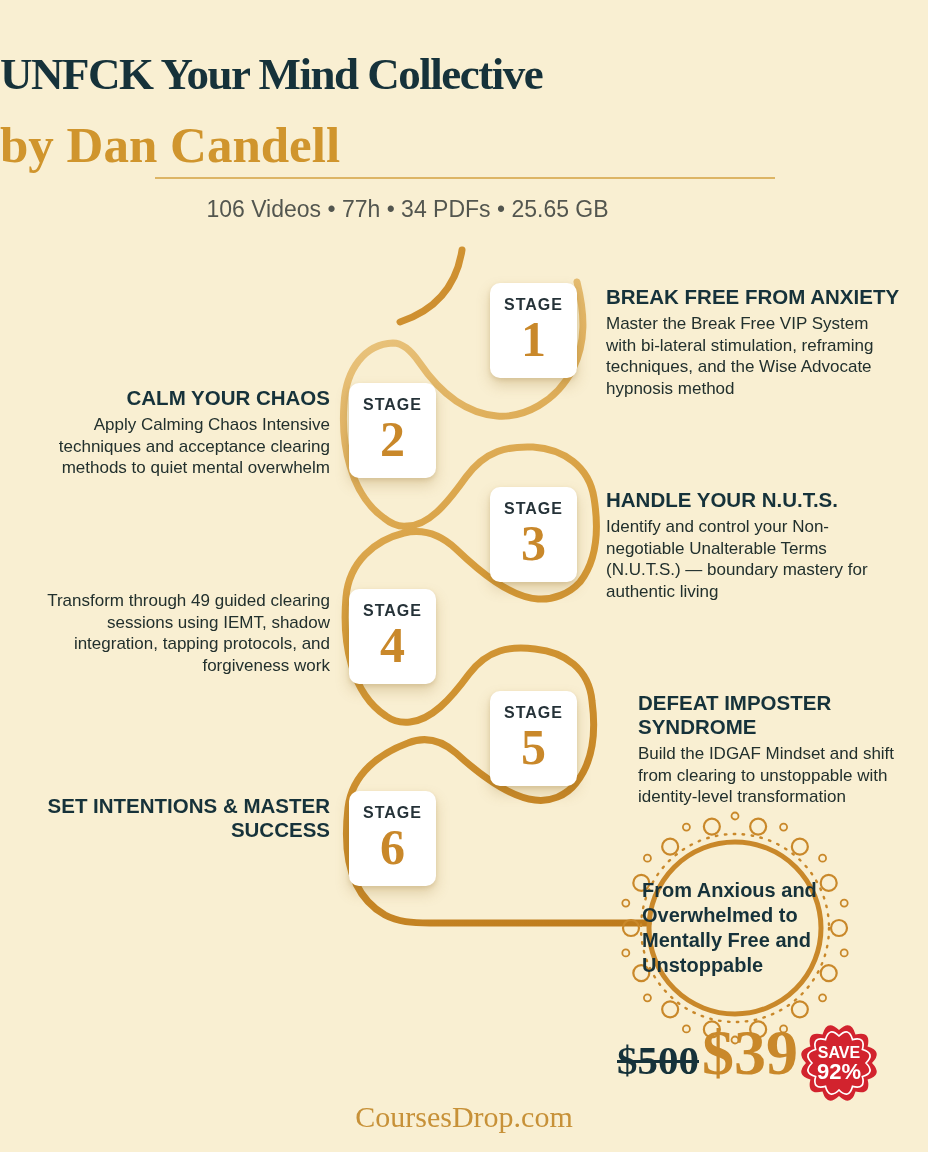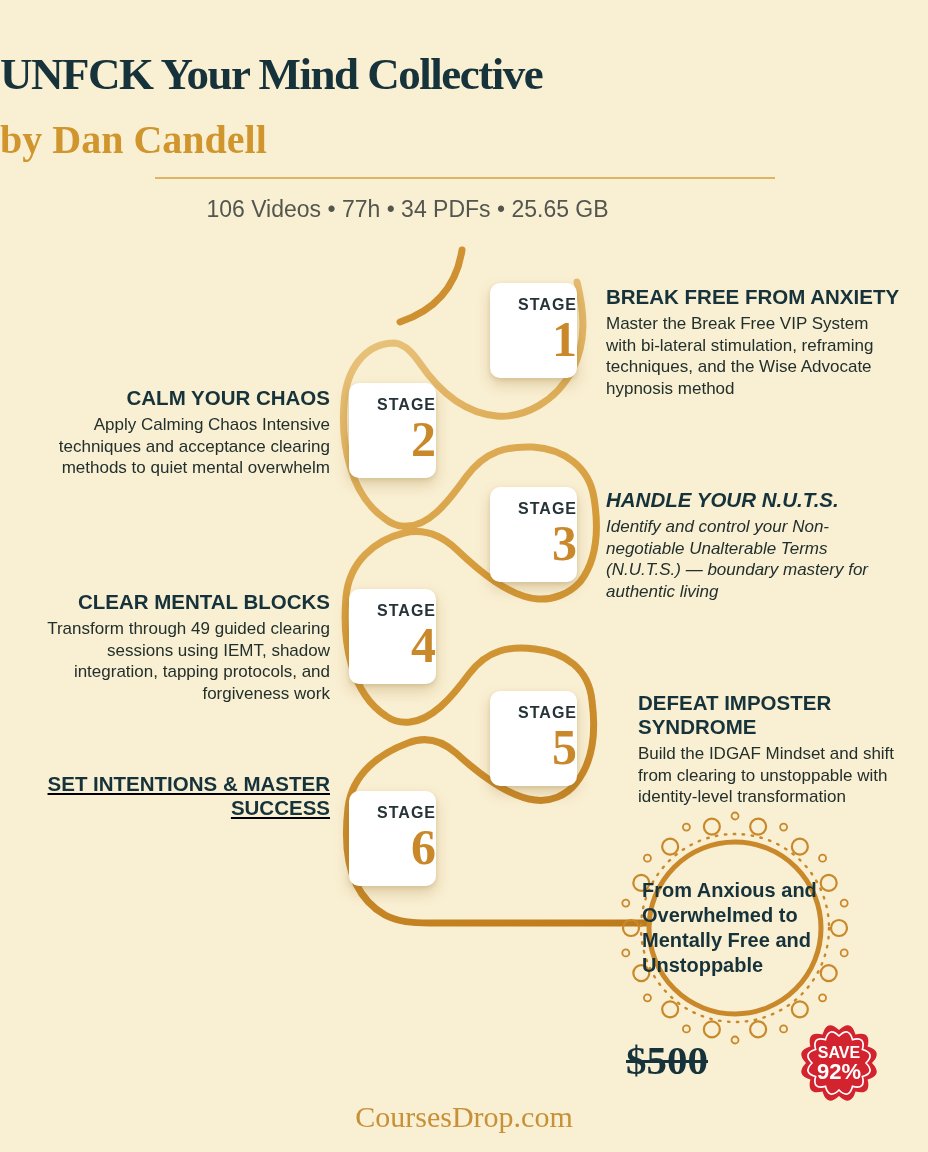--- a/index.html
+++ b/index.html
@@ -8,51 +8,51 @@
     --stats-gray:#53564f; --price-red:#d2232e; --card-white:#ffffff;
   }
   *{margin:0;padding:0;box-sizing:border-box;}
   html,body{width:928px;}
   body{font-family:"Liberation Sans",sans-serif;}
   .page{position:relative;width:928px;height:1152px;background:var(--background);overflow:hidden;}
   .title{position:absolute;left:0;top:48px;width:928px;
          font-family:"Liberation Serif",serif;font-weight:700;font-size:45px;
          letter-spacing:-1.5px;color:var(--heading-dark);}
   .author{position:absolute;left:0;top:116px;width:928px;
-          font-family:"Liberation Serif",serif;font-weight:700;font-size:40px;
+          font-family:"Liberation Serif",serif;font-weight:700;font-size:51px;
           color:var(--author-gold);}
   .divider{position:absolute;left:155px;top:177px;width:620px;height:2px;
            background:#d8aa52;opacity:.85;}
   .stats{position:absolute;left:0;top:196px;width:815px;text-align:center;
          font-size:23px;color:var(--stats-gray);}
 
   .rope{position:absolute;left:0;top:0;z-index:1;}
 
   .card{position:absolute;width:87px;height:95px;background:var(--card-white);
-        border-radius:10px;z-index:3;text-align:right;
+        border-radius:10px;z-index:3;text-align:center;
         box-shadow:0 7px 14px rgba(150,110,40,.25), 0 2px 4px rgba(150,110,40,.18);}
   .card .stage-label{display:block;margin-top:13px;font-size:16px;font-weight:700;
         letter-spacing:1px;color:#253238;}
   .card .stage-number{display:block;margin-top:-2px;font-family:"Liberation Serif",serif;
         font-weight:700;font-size:50px;line-height:54px;color:var(--accent-gold);}
 
   .stage-text{position:absolute;z-index:2;}
   .stage-text .s-title{font-size:20.5px;font-weight:700;color:var(--heading-dark);
         line-height:24px;margin-bottom:4px;}
   .stage-text .s-desc{font-size:17px;line-height:21.5px;color:var(--body-text);}
   .align-left{text-align:left;}
   .align-right{text-align:right;}
 
   .badge-text{position:absolute;left:642px;top:878px;width:188px;height:100px;
         z-index:3;display:flex;align-items:center;justify-content:center;text-align:left;
         font-size:20px;font-weight:700;line-height:25px;color:var(--heading-dark);}
 
   .price-old{position:absolute;left:608px;top:1036px;width:100px;z-index:3;
         font-family:"Liberation Serif",serif;font-weight:700;font-size:41px;
-        color:var(--heading-dark);text-align:right;
+        color:var(--heading-dark);text-align:center;
         text-decoration:line-through;text-decoration-thickness:3px;}
   .price-new{position:absolute;left:700px;top:1016px;width:100px;z-index:3;
         font-family:"Liberation Serif",serif;font-weight:700;font-size:64px;
         color:var(--accent-gold);text-align:center;}
   .seal{position:absolute;left:794px;top:1018px;z-index:3;}
   .seal text{font-family:"Liberation Sans",sans-serif;font-weight:700;fill:#fff;}
 
   .footer{position:absolute;left:0;top:1100px;width:928px;text-align:center;z-index:3;
         font-family:"Liberation Serif",serif;font-size:30px;color:#c79138;}
 </style>
@@ -169,39 +169,39 @@
   </div>
 
   <div class="stage-text align-left" style="left:606px;top:285px;width:295px;">
     <div class="s-title">BREAK FREE FROM ANXIETY</div>
     <div class="s-desc">Master the Break Free VIP System with bi-lateral stimulation, reframing techniques, and the Wise Advocate hypnosis method</div>
   </div>
   <div class="stage-text align-right" style="right:598px;top:386px;width:290px;">
     <div class="s-title">CALM YOUR CHAOS</div>
     <div class="s-desc">Apply Calming Chaos Intensive techniques and acceptance clearing methods to quiet mental overwhelm</div>
   </div>
-  <div class="stage-text align-left" style="left:606px;top:488px;width:295px;font-style:italic;">
+  <div class="stage-text align-left" style="left:606px;top:488px;width:295px;">
     <div class="s-title">HANDLE YOUR N.U.T.S.</div>
     <div class="s-desc">Identify and control your Non-negotiable Unalterable Terms (N.U.T.S.) — boundary mastery for authentic living</div>
   </div>
   <div class="stage-text align-right" style="right:598px;top:590px;width:300px;">
-    <div class="s-title">CLEAR MENTAL BLOCKS</div>
     <div class="s-desc">Transform through 49 guided clearing sessions using IEMT, shadow integration, tapping protocols, and forgiveness work</div>
   </div>
   <div class="stage-text align-left" style="left:606px;top:691px;width:272px;margin-left:32px;">
     <div class="s-title">DEFEAT IMPOSTER SYNDROME</div>
     <div class="s-desc">Build the IDGAF Mindset and shift from clearing to unstoppable with identity-level transformation</div>
   </div>
-  <div class="stage-text align-right" style="right:598px;top:772px;width:290px;text-decoration:underline;">
+  <div class="stage-text align-right" style="right:598px;top:794px;width:290px;">
     <div class="s-title">SET INTENTIONS &amp; MASTER SUCCESS</div>
   </div>
 
   <div class="badge-text">From Anxious and Overwhelmed to Mentally Free and Unstoppable</div>
 
   <div class="price-old">$500</div>
+  <div class="price-new">$39</div>
   <svg class="seal" width="90" height="90" viewBox="0 0 90 90">
     <path id="seal-outer" fill="#d2232e" d="M45.0,12.0 Q56.9,0.6 61.5,16.4 Q77.5,12.5 73.6,28.5 Q89.4,33.1 78.0,45.0 Q89.4,56.9 73.6,61.5 Q77.5,77.5 61.5,73.6 Q56.9,89.4 45.0,78.0 Q33.1,89.4 28.5,73.6 Q12.5,77.5 16.4,61.5 Q0.6,56.9 12.0,45.0 Q0.6,33.1 16.4,28.5 Q12.5,12.5 28.5,16.4 Q33.1,0.6 45.0,12.0 Z"></path>
     <path id="seal-inner" fill="none" stroke="#ffffff" stroke-width="1.7" d="M45.0,18.0 Q54.8,8.3 58.5,21.6 Q71.9,18.1 68.4,31.5 Q81.7,35.2 72.0,45.0 Q81.7,54.8 68.4,58.5 Q71.9,71.9 58.5,68.4 Q54.8,81.7 45.0,72.0 Q35.2,81.7 31.5,68.4 Q18.1,71.9 21.6,58.5 Q8.3,54.8 18.0,45.0 Q8.3,35.2 21.6,31.5 Q18.1,18.1 31.5,21.6 Q35.2,8.3 45.0,18.0 Z"></path>
     <text x="45" y="40" font-size="16" text-anchor="middle">SAVE</text>
     <text x="45" y="61" font-size="22" text-anchor="middle">92%</text>
   </svg>
 
   <div class="footer">
     <span>CoursesDrop.com</span>
   </div>

